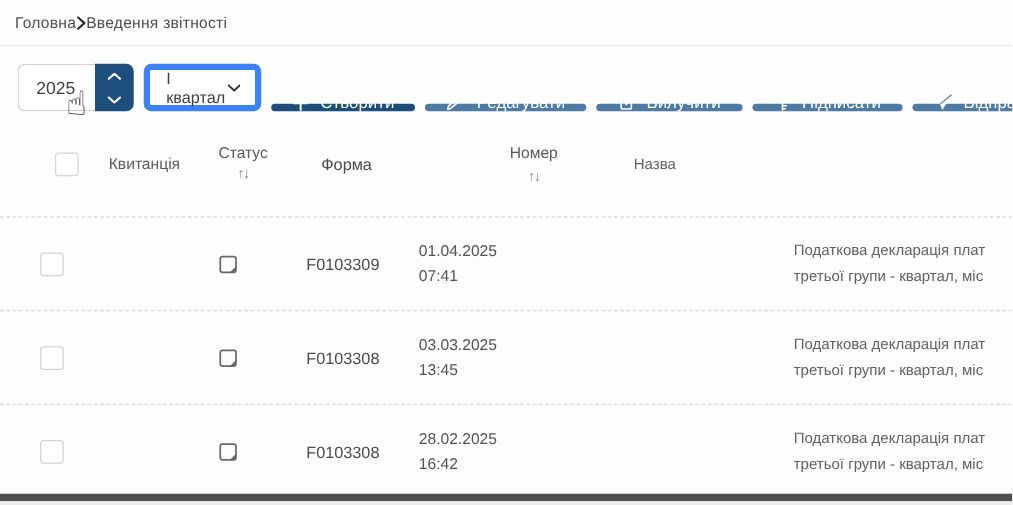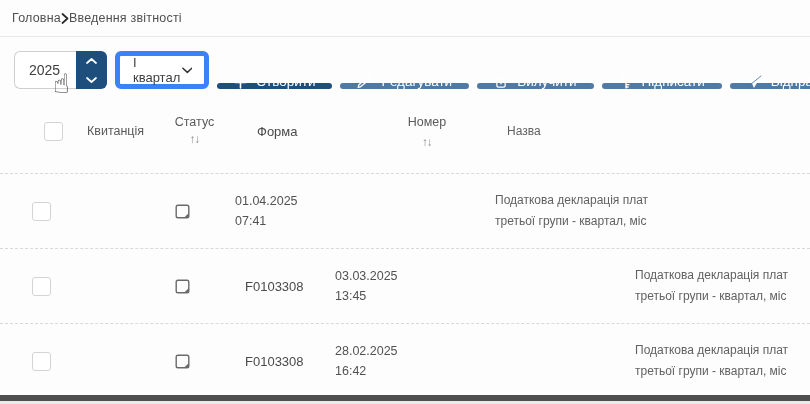--- a/index.html
+++ b/index.html
@@ -157,20 +157,21 @@
     <div class="c-check">
         <div class="checkbox"></div>
       </div>
     <div class="c-receipt"></div>
     <div class="c-status">
       <svg width="17" height="17" viewBox="0 0 17 17">
         <rect x="2.2" y="2.2" width="12.6" height="12.6" rx="1.8" fill="none" stroke="#6a6a6a" stroke-width="1.4"></rect>
         <path d="M14.8 10L10 14.8h3.3c.8 0 1.5-.7 1.5-1.5z" fill="#6a6a6a"></path>
       </svg>
     </div>
+    <div class="c-form">F0103309</div>
     <div class="c-date">
       <div>01.04.2025</div>
       <div>07:41</div>
     </div>
     <div class="c-number"></div>
     <div class="c-name">
       <div>Податкова декларація плат</div>
       <div>третьої групи - квартал, міс</div>
     </div>
   </div>

